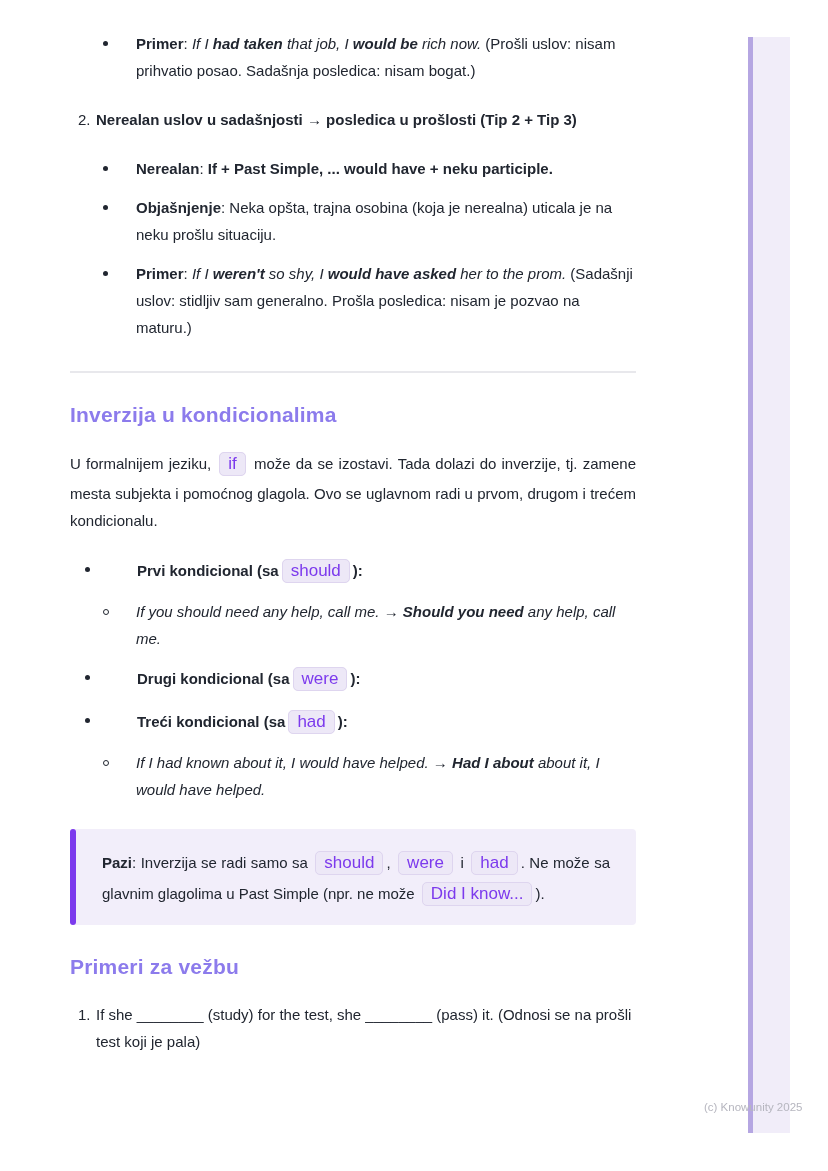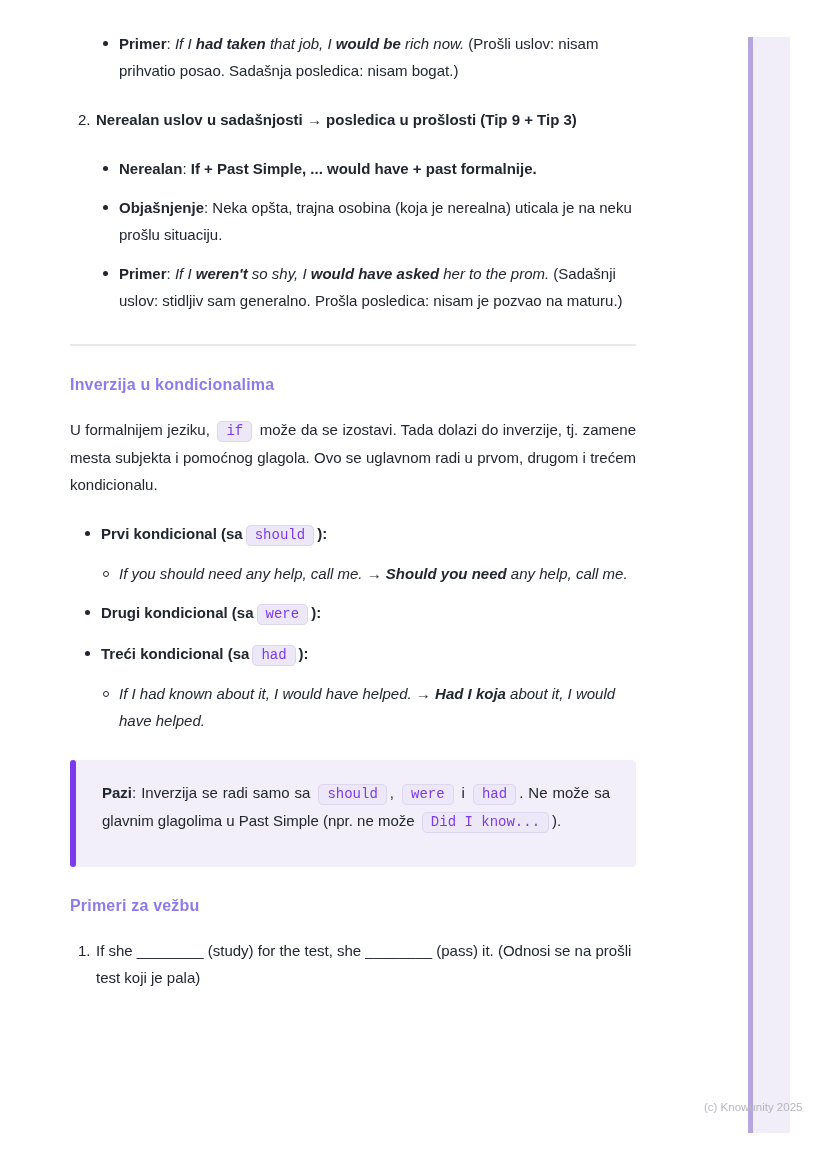--- a/index.html
+++ b/index.html
@@ -27,62 +27,62 @@
   .doc{
     position:absolute;
     left:70px; top:30px;
     width:566px;
   }
   .txt{font-size:15px;line-height:1.8;}
   .r-b{font-weight:700;}
   .r-i{font-style:italic;}
   .r-bi{font-weight:700;font-style:italic;}
   code.chip{
-    font-family:Liberation Mono, monospace;
-    font-size:14px;
+    font-family:Liberation Sans, sans-serif;
+    font-size:17px;
     color:var(--chip-text);
     background:var(--chip-bg);
     border:1px solid var(--chip-border);
     border-radius:5px;
     padding:1px 8px 2px;
     margin:0 3px;
     white-space:nowrap;
   }
   
   .li{display:flex;}
   .mcol{flex:0 0 16px;display:flex;align-items:flex-start;padding-top:11px;}
   .dot{width:5px;height:5px;border-radius:50%;background:var(--body-text);}
   .circ{width:6px;height:6px;border-radius:50%;border:1.3px solid var(--body-text);background:#fff;}
   .numcol{flex:0 0 18px;padding-top:0;}
   .li-body{flex:1;}
-  .indent-1{margin-left:33px;}     
-  .indent-top{margin-left:15px;}   
+  .indent-1{margin-left:33px;gap:17px;}     
+  .indent-top{margin-left:15px;gap:36px;}   
   .num-indent{margin-left:8px;}
   .mb-sm{margin-bottom:12px;}
   .mb-md{margin-bottom:22px;}
   .mt-md{margin-top:22px;}
   hr.divider{
     border:none;
     border-top:2px solid var(--divider);
     margin:30px 0 0;
   }
   h2.section-heading{
-    font-size:16px;
+    font-size:21px;
     font-weight:700;
     color:var(--accent);
     margin:30px 0 22px;
     letter-spacing:.2px;
   }
   p.justified{text-align:justify;}
   .callout{
     position:relative;
     margin-top:26px;
     background:var(--callout-bg);
     border-radius:4px;
-    padding:19px 26px 32px 32px;
+    padding:19px 26px 15px 32px;
   }
   .callout .bar{
     position:absolute;
     left:0; top:0; bottom:0;
     width:6px;
     border-radius:4px;
     background:var(--callout-bar);
   }
   .callout .txt{text-align:justify;}
   .h2-practice{margin-top:52px;}
@@ -110,28 +110,28 @@
 
   <div class="li indent-1 mb-md">
     <div class="mcol">
         <span class="dot"></span>
       </div>
     <div class="li-body txt"><span class="r-b">Primer</span><span>: </span><span class="r-i">If I </span><span class="r-bi">had taken</span><span class="r-i"> that job, I </span><span class="r-bi">would be</span><span class="r-i"> rich now.</span><span> (Prošli uslov: nisam prihvatio posao. Sadašnja posledica: nisam bogat.)</span></div>
   </div>
 
   <div class="li num-indent mb-sm">
     <div class="numcol txt">2.</div>
-    <div class="li-body txt"><span class="r-b">Nerealan uslov u sadašnjosti → posledica u prošlosti (Tip 9 + Tip 3)</span></div>
+    <div class="li-body txt"><span class="r-b">Nerealan uslov u sadašnjosti → posledica u prošlosti (Tip 2 + Tip 3)</span></div>
   </div>
 
   <div class="li indent-1 mt-md mb-sm">
     <div class="mcol">
         <span class="dot"></span>
       </div>
-    <div class="li-body txt"><span class="r-b">Nerealan</span><span>: </span><span class="r-b">If + Past Simple, ... would have + past formalnije.</span></div>
+    <div class="li-body txt"><span class="r-b">Nerealan</span><span>: </span><span class="r-b">If + Past Simple, ... would have + neku participle.</span></div>
   </div>
   <div class="li indent-1 mb-sm">
     <div class="mcol">
         <span class="dot"></span>
       </div>
     <div class="li-body txt"><span class="r-b">Objašnjenje</span><span>: Neka opšta, trajna osobina (koja je nerealna) uticala je na neku prošlu situaciju.</span></div>
   </div>
   <div class="li indent-1">
     <div class="mcol">
         <span class="dot"></span>
@@ -168,21 +168,21 @@
   <div class="li indent-top mb-sm">
     <div class="mcol">
         <span class="dot"></span>
       </div>
     <div class="li-body txt"><span class="r-b">Treći kondicional (sa</span><code class="chip">had</code><span class="r-b">):</span></div>
   </div>
   <div class="li indent-1">
     <div class="mcol">
         <span class="circ"></span>
       </div>
-    <div class="li-body txt"><span class="r-i">If I had known about it, I would have helped. → </span><span class="r-bi">Had I koja</span><span class="r-i"> about it, I would have helped.</span></div>
+    <div class="li-body txt"><span class="r-i">If I had known about it, I would have helped. → </span><span class="r-bi">Had I about</span><span class="r-i"> about it, I would have helped.</span></div>
   </div>
 
   <div class="callout">
     <span class="bar"></span>
     <div class="txt"><span class="r-b">Pazi</span><span>: Inverzija se radi samo sa </span><code class="chip">should</code><span>, </span><code class="chip">were</code><span> i </span><code class="chip">had</code><span>. Ne može sa glavnim glagolima u Past Simple (npr. ne može </span><code class="chip">Did I know...</code><span>).</span></div>
   </div>
 
   <h2 class="section-heading h2-practice">Primeri za vežbu</h2>
 
 

